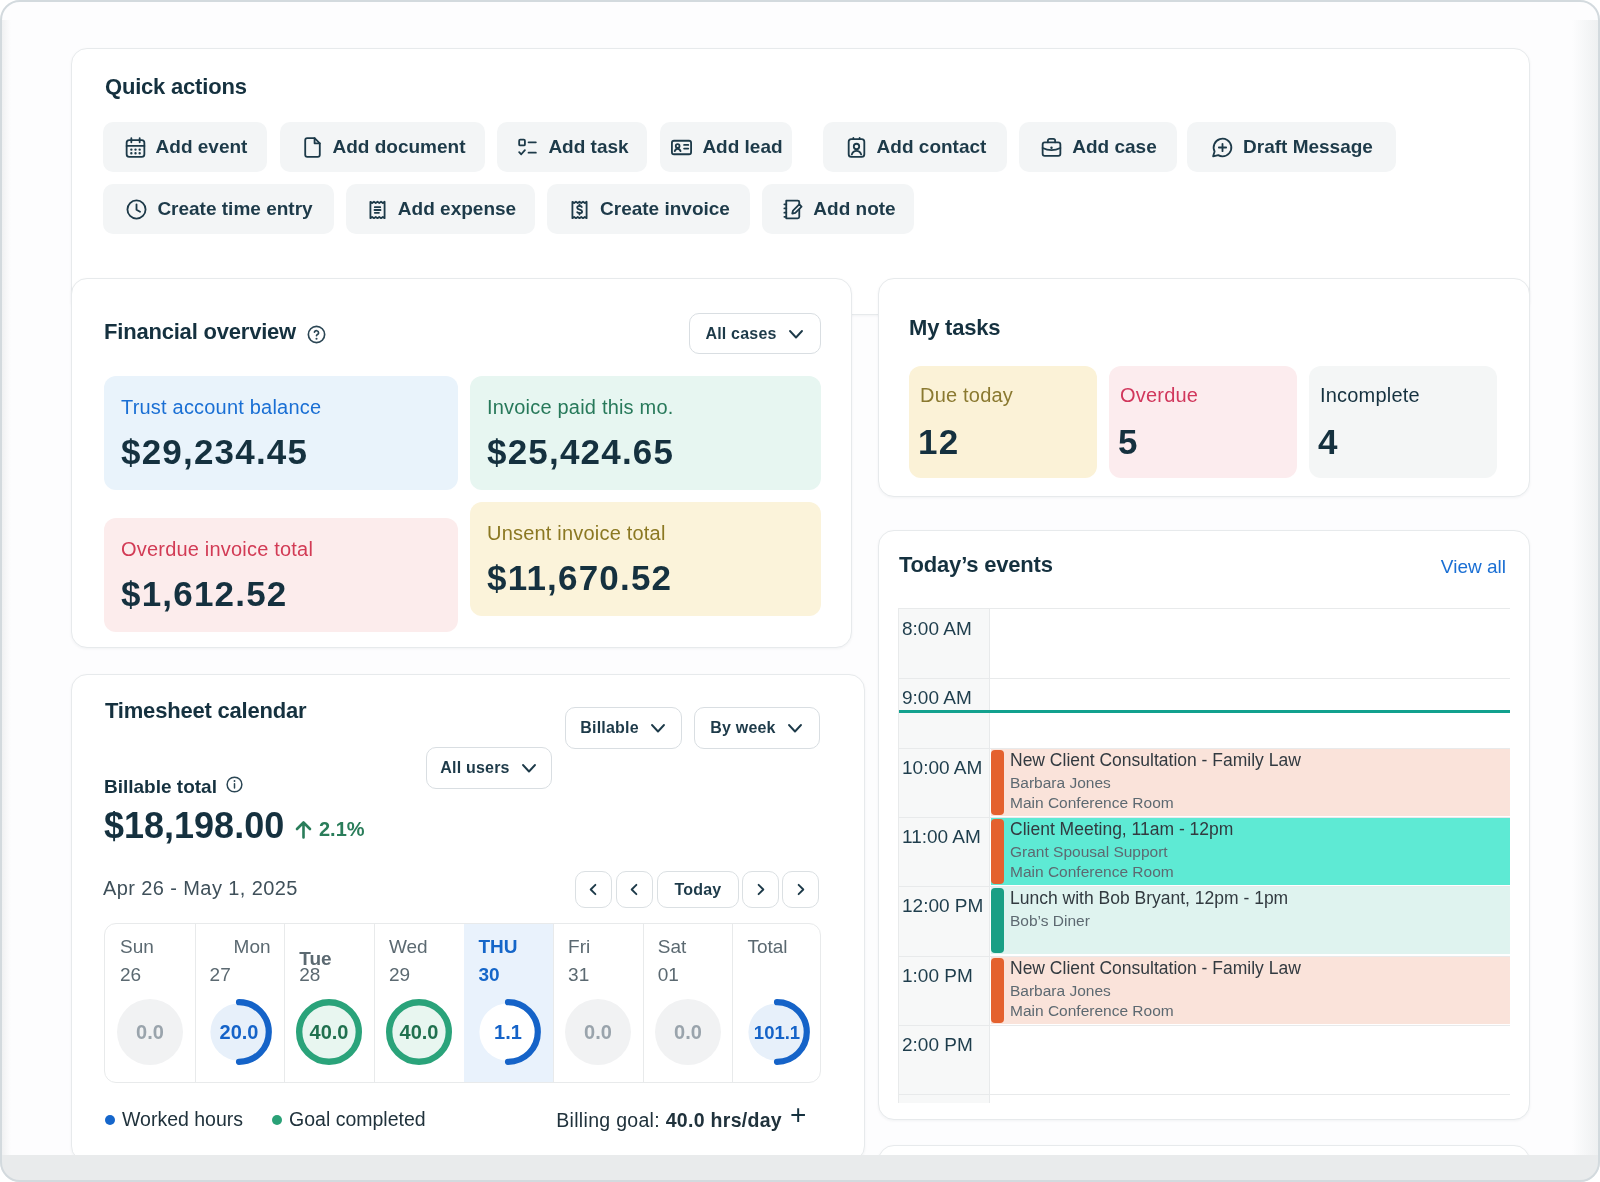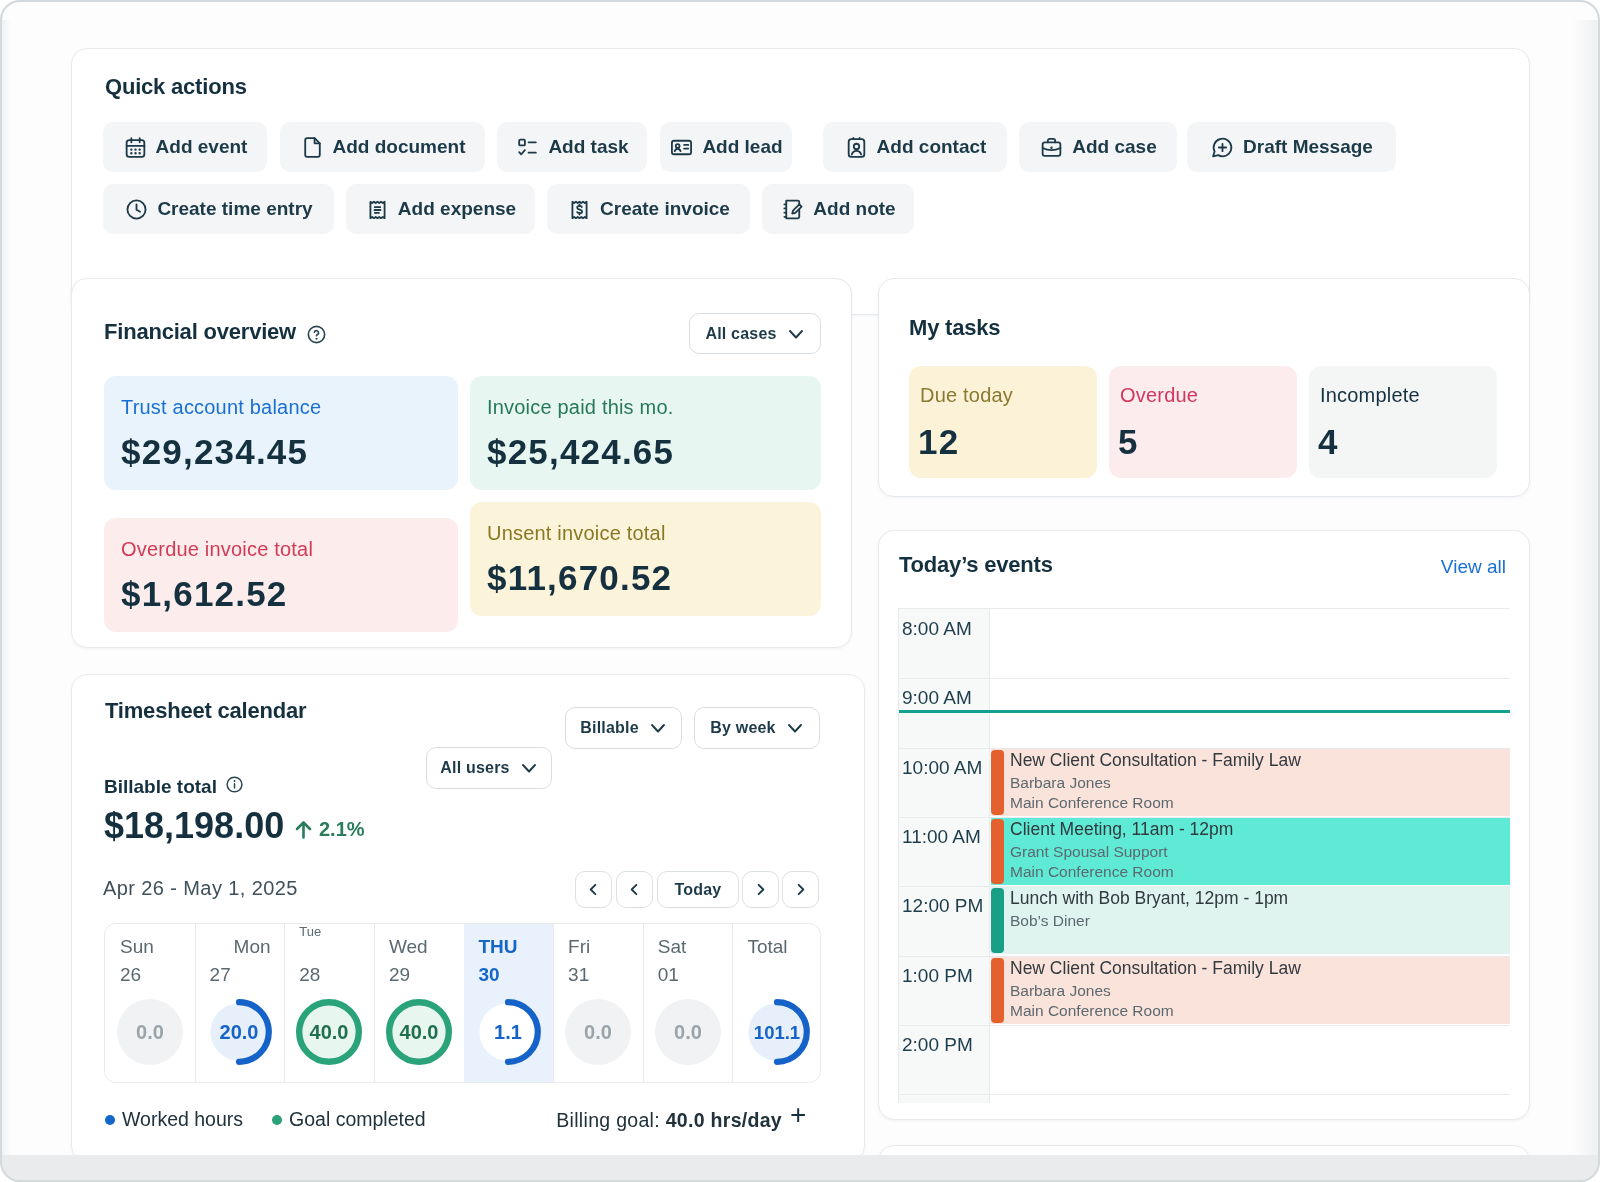--- a/index.html
+++ b/index.html
@@ -275,21 +275,21 @@
         </svg>
         <div style="position:absolute; left:89.6px; top:0; width:1px; height:100%; background:#e8eaeb;"></div>
         <div style="position:absolute; left:104.6px; top:12px; font-size:19px; color:#5b6971; font-weight:normal;margin-left:24px;">Mon</div>
         <div style="position:absolute; left:104.6px; top:40px; font-size:19px; color:#5b6971; font-weight:normal;">27</div>
         <svg style="position:absolute; left:100.4px; top:74px;" width="68" height="68" viewBox="0 0 68 68">
           <circle cx="34" cy="34" r="28.6" fill="#e7f0fa"></circle>
       <path d="M34 4.2 A 29.8 29.8 0 0 1 34 63.8" fill="none" stroke="#1563c8" stroke-width="6.2" stroke-linecap="round"></path>
       <text x="34" y="41" text-anchor="middle" font-size="20" font-weight="bold" fill="#1563c8" font-family="Liberation Sans">20.0</text>
         </svg>
         <div style="position:absolute; left:179.3px; top:0; width:1px; height:100%; background:#e8eaeb;"></div>
-        <div style="position:absolute; left:194.3px; top:0; font-size:13px; color:#5b6971; font-weight:normal;">Tue</div>
+        <div style="position:absolute; left:194.3px; top:24px; font-size:19px; color:#5b6971; font-weight:bold;">Tue</div>
         <div style="position:absolute; left:194.3px; top:40px; font-size:19px; color:#5b6971; font-weight:normal;">28</div>
         <svg style="position:absolute; left:190.1px; top:74px;" width="68" height="68" viewBox="0 0 68 68">
           <circle cx="34" cy="34" r="26.6" fill="#e8f6f0"></circle>
           <circle cx="34" cy="34" r="29.8" fill="none" stroke="#2aa37a" stroke-width="6.4"></circle>
           <text x="34" y="41" text-anchor="middle" font-size="20" font-weight="bold" fill="#20704f" font-family="Liberation Sans">40.0</text>
         </svg>
         <div style="position:absolute; left:268.9px; top:0; width:1px; height:100%; background:#e8eaeb;"></div>
         <div style="position:absolute; left:283.9px; top:12px; font-size:19px; color:#5b6971; font-weight:normal;">Wed</div>
         <div style="position:absolute; left:283.9px; top:40px; font-size:19px; color:#5b6971; font-weight:normal;">29</div>
         <svg style="position:absolute; left:279.7px; top:74px;" width="68" height="68" viewBox="0 0 68 68">

